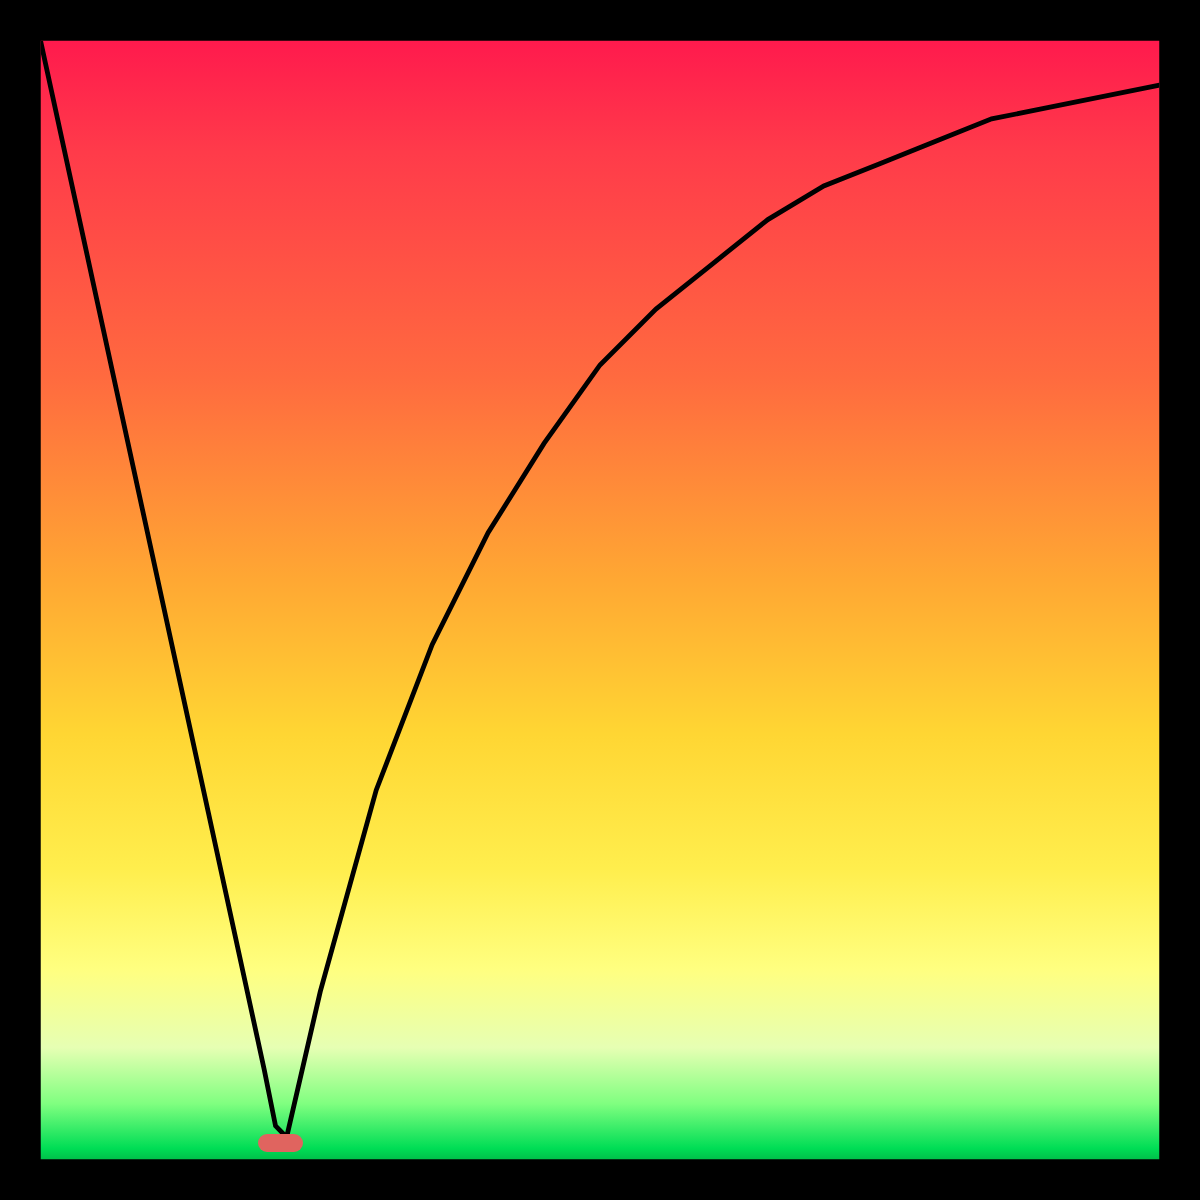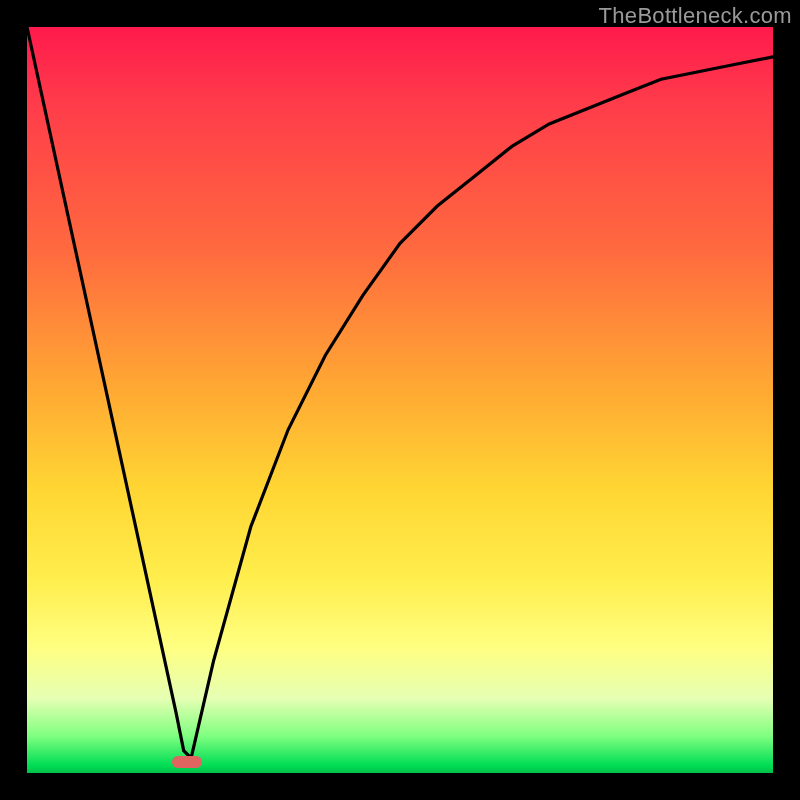--- a/index.html
+++ b/index.html
@@ -75,15 +75,14 @@
   <div class="plot-area">
     <div class="gradient"></div>
 
     <svg class="curve-svg" viewBox="0 0 746 746" preserveAspectRatio="none">
       <path id="curve-path" fill="none" stroke="#000" stroke-width="3.2" stroke-linecap="round" d="M0.0 0.0 L37.3 171.6 L74.6 343.2 L111.9 514.7 L149.2 686.3 L156.7 723.6 L164.1 731.1 L186.5 634.1 L223.8 499.8 L261.1 402.8 L298.4 328.2 L335.7 268.6 L373.0 216.3 L410.3 179.0 L447.6 149.2 L484.9 119.4 L522.2 97.0 L559.5 82.1 L596.8 67.1 L634.1 52.2 L671.4 44.8 L708.7 37.3 L746.0 29.8"></path>
     </svg>
 
     <div id="marker" class="marker" style="left: 160.39px; top: 734.81px;"></div>
   </div>
 
-  <div class="watermark">TheBottleneck.com</div>
 
 </div>
 
 </body></html>

